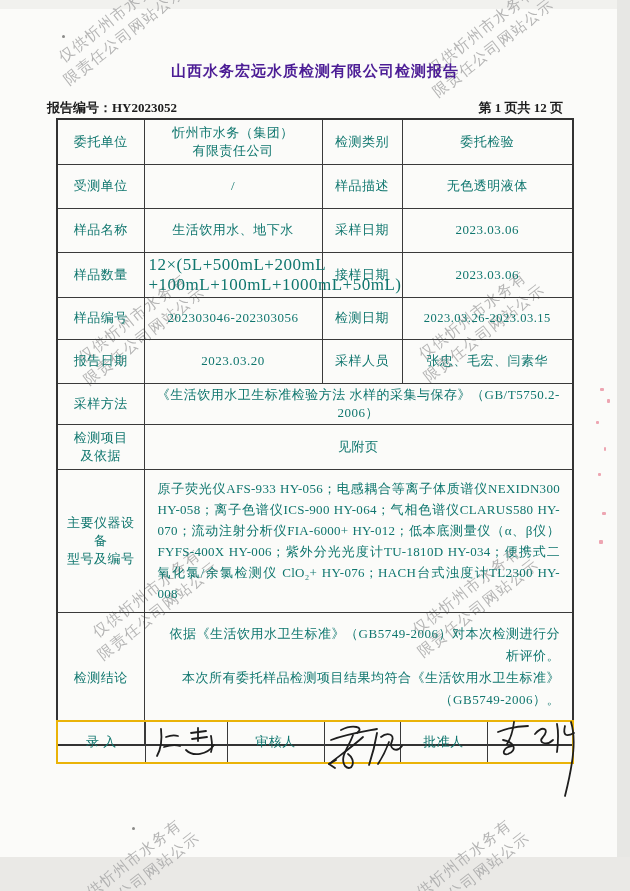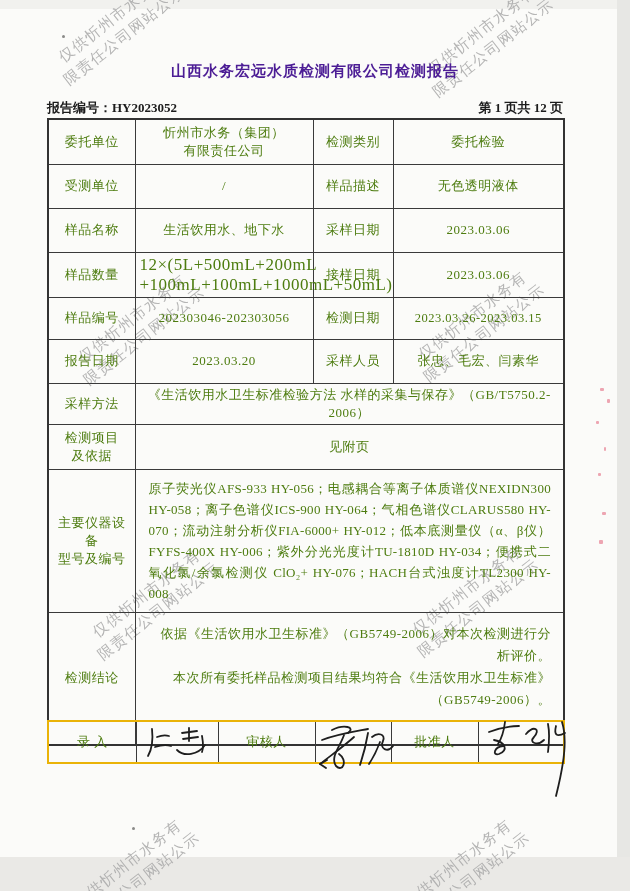--- a/index.html
+++ b/index.html
@@ -36,23 +36,23 @@
     text-align:center; font-family:"Liberation Sans","DejaVu Sans",sans-serif;
     font-weight:bold; font-size:15px; letter-spacing:1px; color:#4c1d95;
   }
   .meta {
     position:absolute; left:47px; top:99px; width:516px; z-index:3;
     font-weight:bold; font-size:13px; color:#1c1c1c;
   }
   .meta .pageno { float:right; }
 
   .report-table, .sign-table {
-    position:absolute; left:47px; z-index:3;
+    position:absolute; left:56px; z-index:3;
     border-collapse:collapse; table-layout:fixed; width:516px;
-    font-size:13px; color:#4d7c0f;
+    font-size:13px; color:#0f766e;
   }
   .report-table { top:118px; }
   .sign-table   { top:720px; }
   .report-table td, .sign-table td {
     border:1px solid #3a3a3a; vertical-align:middle;
     text-align:center; padding:2px 4px; letter-spacing:.5px;
   }
   .report-table { border:2px solid #333; }
   .sign-table   { border:2px solid #eab308; }
   .pre { white-space:pre-line; }

